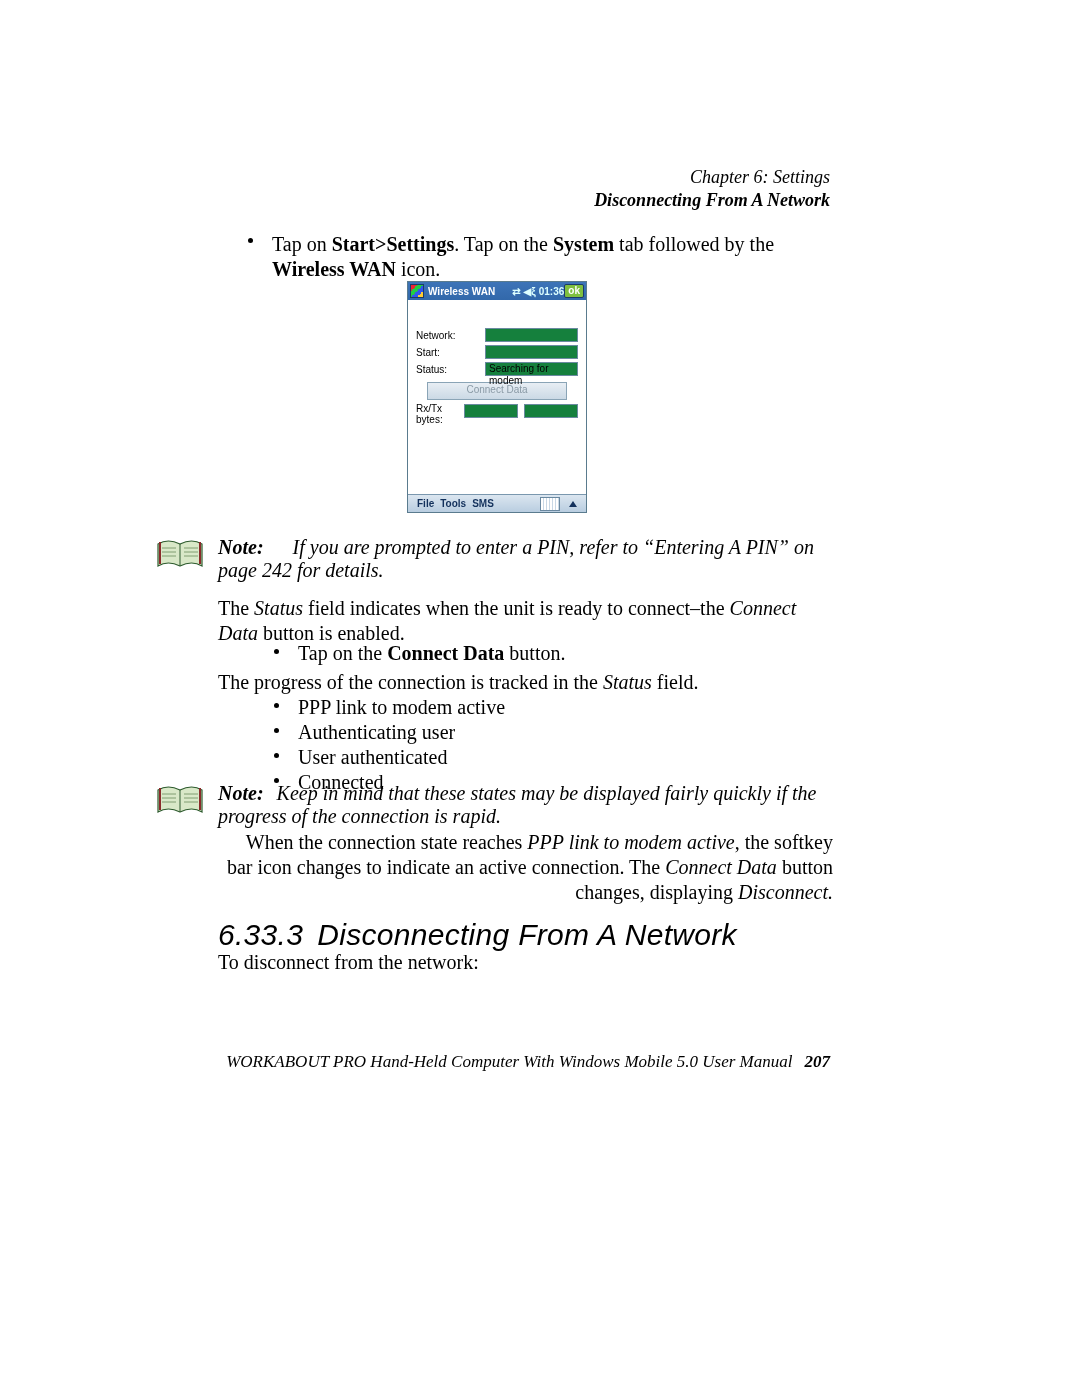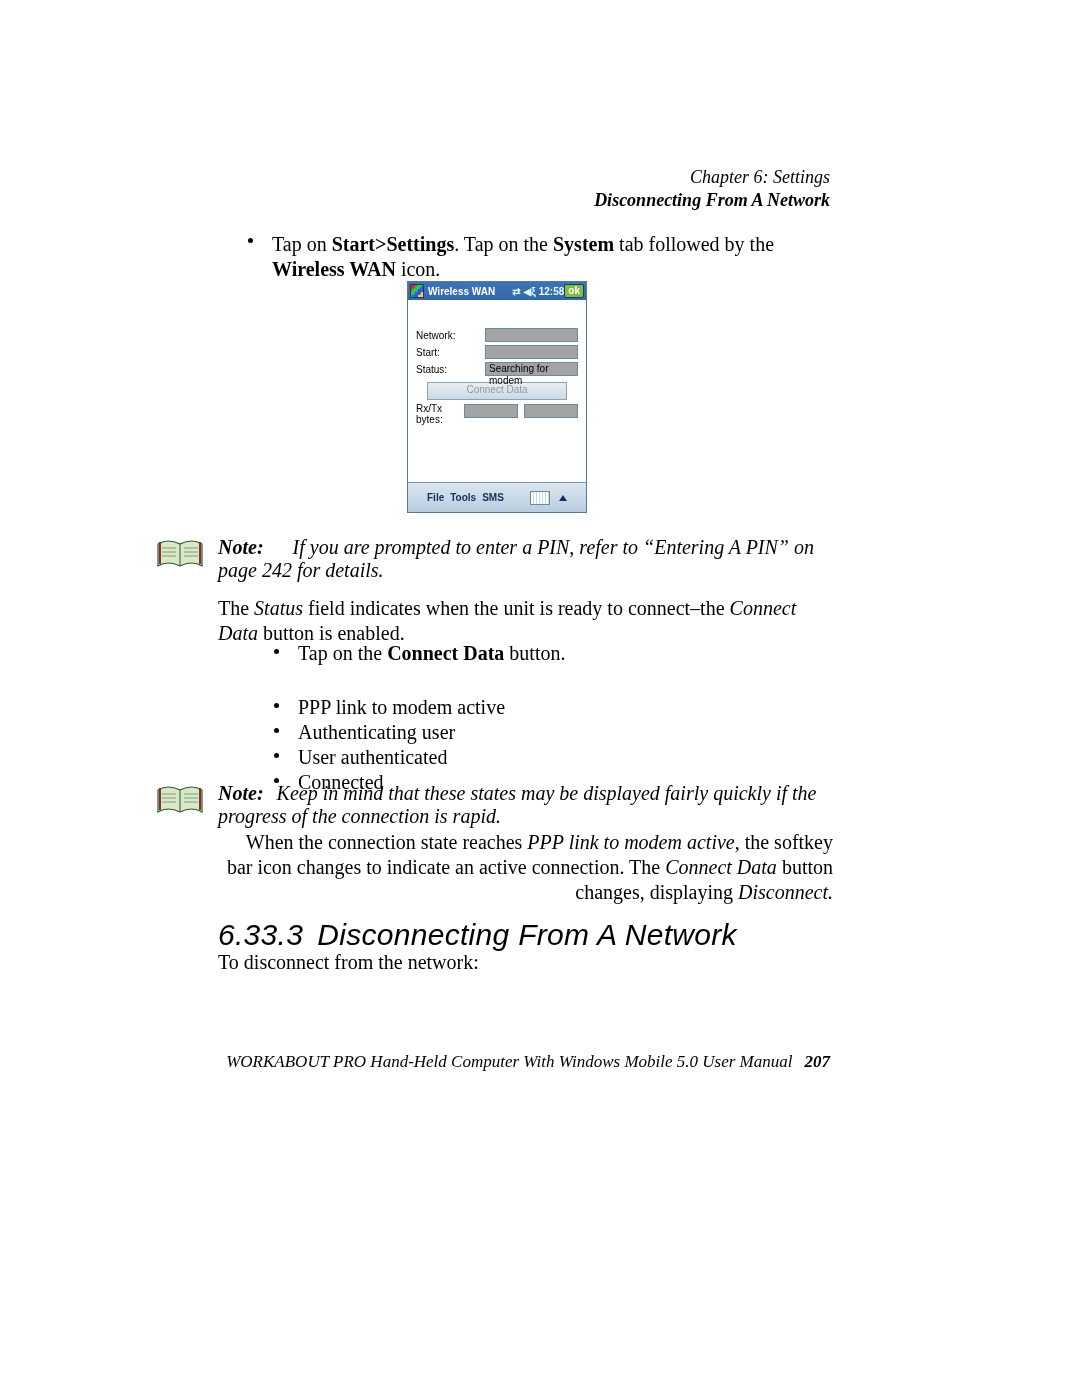--- a/index.html
+++ b/index.html
@@ -147,21 +147,21 @@
   .pda .content {
     padding: 28px 8px 4px 8px;
   }
   .pda .row {
     display:flex; align-items:center; margin-bottom:3px;
   }
   .pda .row label { width: 69px; color:#000; }
   .pda .field {
     flex:1; height:14px;
     border:1px solid #6a8aa0;
-    background:#a3a3a3;
+    background:#15803d;
     font-size:10px;
     padding: 0 3px;
     box-sizing:border-box;
     line-height:12px;
     color:#000;
   }
   .pda .connect-btn {
     margin: 6px auto 4px auto;
     width: 138px;
     height: 16px;
@@ -172,25 +172,25 @@
     font-size:10px;
     line-height:14px;
   }
   .pda .rxtx-row { display:flex; align-items:flex-start; }
   .pda .rxtx-label { width:48px; line-height:1.05; }
   .pda .rxtx-fields { display:flex; gap:6px; flex:1; }
   .pda .rxtx-fields .field { flex:1; }
 
   .pda .menubar {
     position:absolute; bottom:0; left:0; right:0;
-    height:30px;
+    height:18px;
     background: linear-gradient(#dbe6f0,#b9cde0);
     border-top:1px solid #7a97ae;
     display:flex; align-items:center;
-    padding: 0 19px; gap:6px;
+    padding: 0 9px; gap:6px;
     font-weight:bold; font-size:10px; color:#13315c;
     box-sizing:border-box;
   }
   .pda .kbd-icon {
     margin-left:auto;
     width:18px; height:12px;
     border:1px solid #6a88a0;
     background:
       repeating-linear-gradient(90deg,#fff 0 2px,#c9d8e6 2px 3px),
       #fff;
@@ -225,21 +225,21 @@
 </div>
 
 <div class="pda">
   <div class="titlebar">
     <span class="flag"></span>
     <span class="title-text">Wireless WAN</span>
     <span class="title-spacer"></span>
     <span class="status-icons">
       <span>⇄</span>
       <span>◀ξ</span>
-      <span>12:58</span>
+      <span>01:36</span>
     </span>
     <span class="ok-btn">ok</span>
   </div>
   <div class="content">
     <div class="row">
       <label>Network:</label>
       <div class="field"></div>
     </div>
     <div class="row">
       <label>Start:</label>
@@ -289,20 +289,25 @@
   </p>
 </div>
 
 <div class="body-col" style="top:641px;">
   <div class="sub-bullet">
     <span class="dot"></span>
     <span>Tap on the </span><span class="bold">Connect Data</span><span> button.</span>
   </div>
 </div>
 
+<div class="body-col" style="top:670px;">
+  <p>
+    <span>The progress of the connection is tracked in the </span><span class="ital">Status</span><span> field.</span>
+  </p>
+</div>
 
 <div class="body-col" style="top:695px;">
   <div class="sub-bullet"><span class="dot"></span><span>PPP link to modem active</span></div>
   <div class="sub-bullet"><span class="dot"></span><span>Authenticating user</span></div>
   <div class="sub-bullet"><span class="dot"></span><span>User authenticated</span></div>
   <div class="sub-bullet"><span class="dot"></span><span>Connected</span></div>
 </div>
 
 <div class="note-row" style="top:782px;">
   <svg class="book-svg note-icon" viewBox="0 0 50 38">

